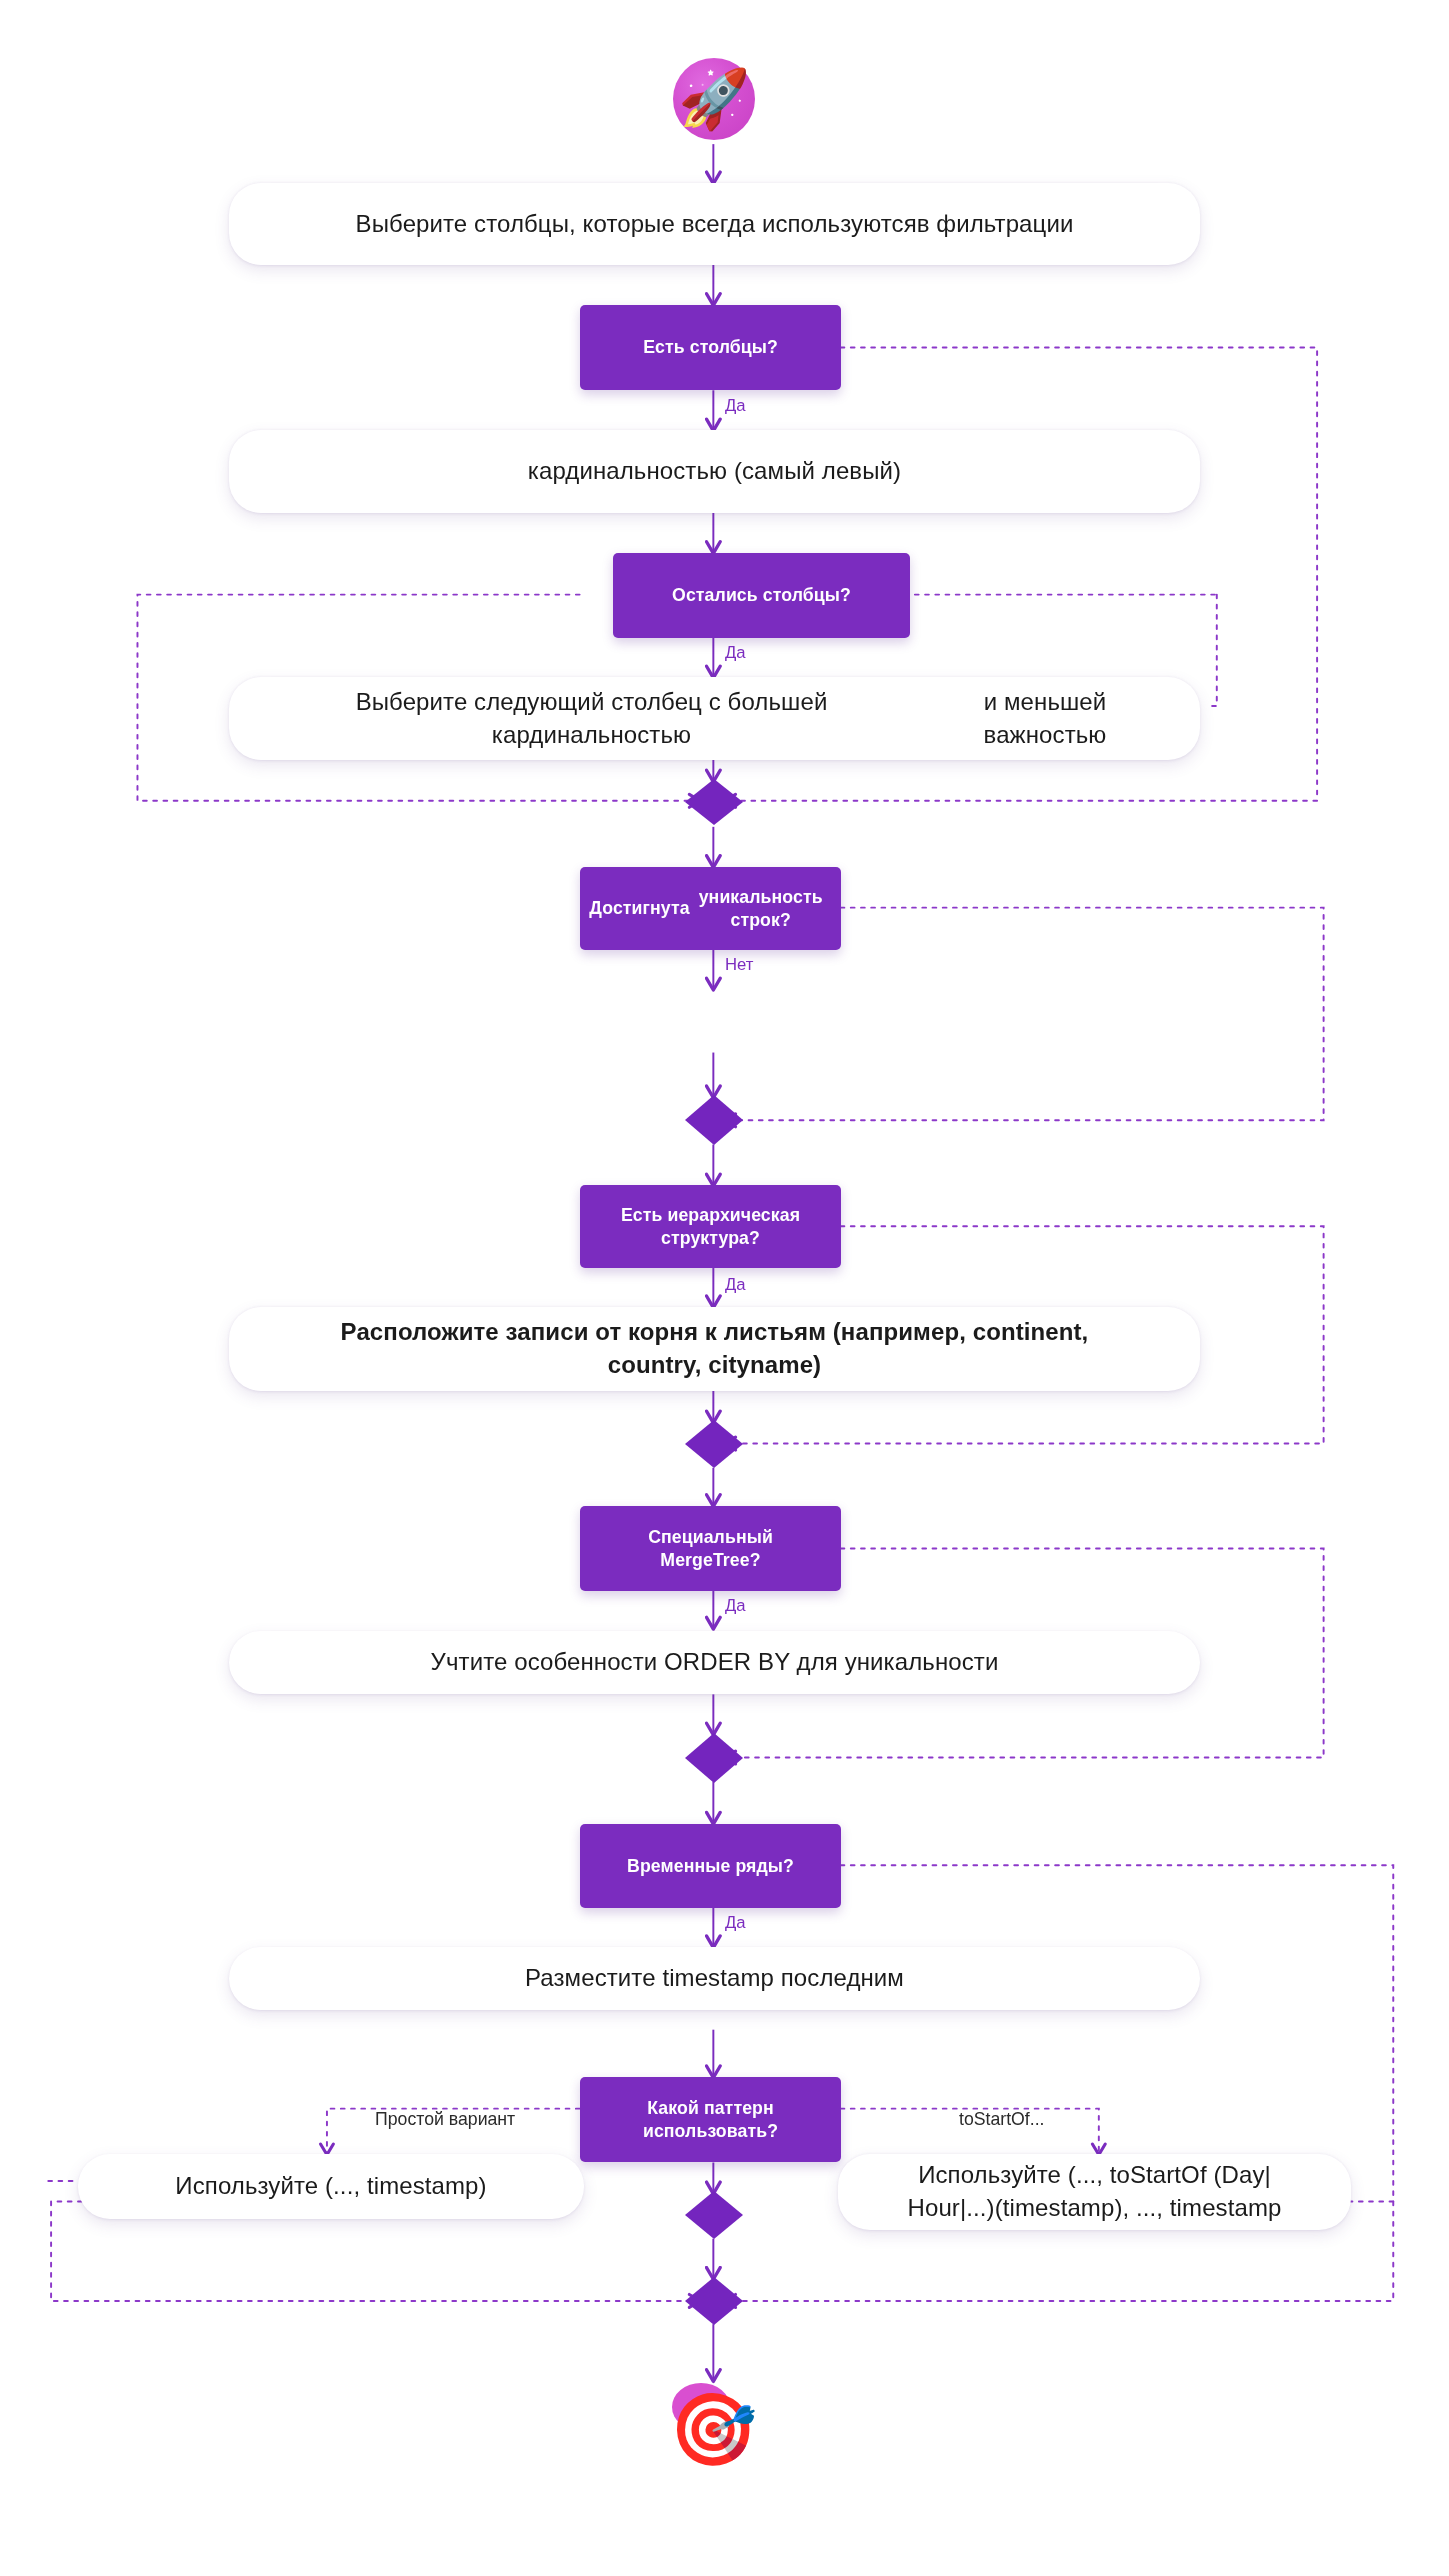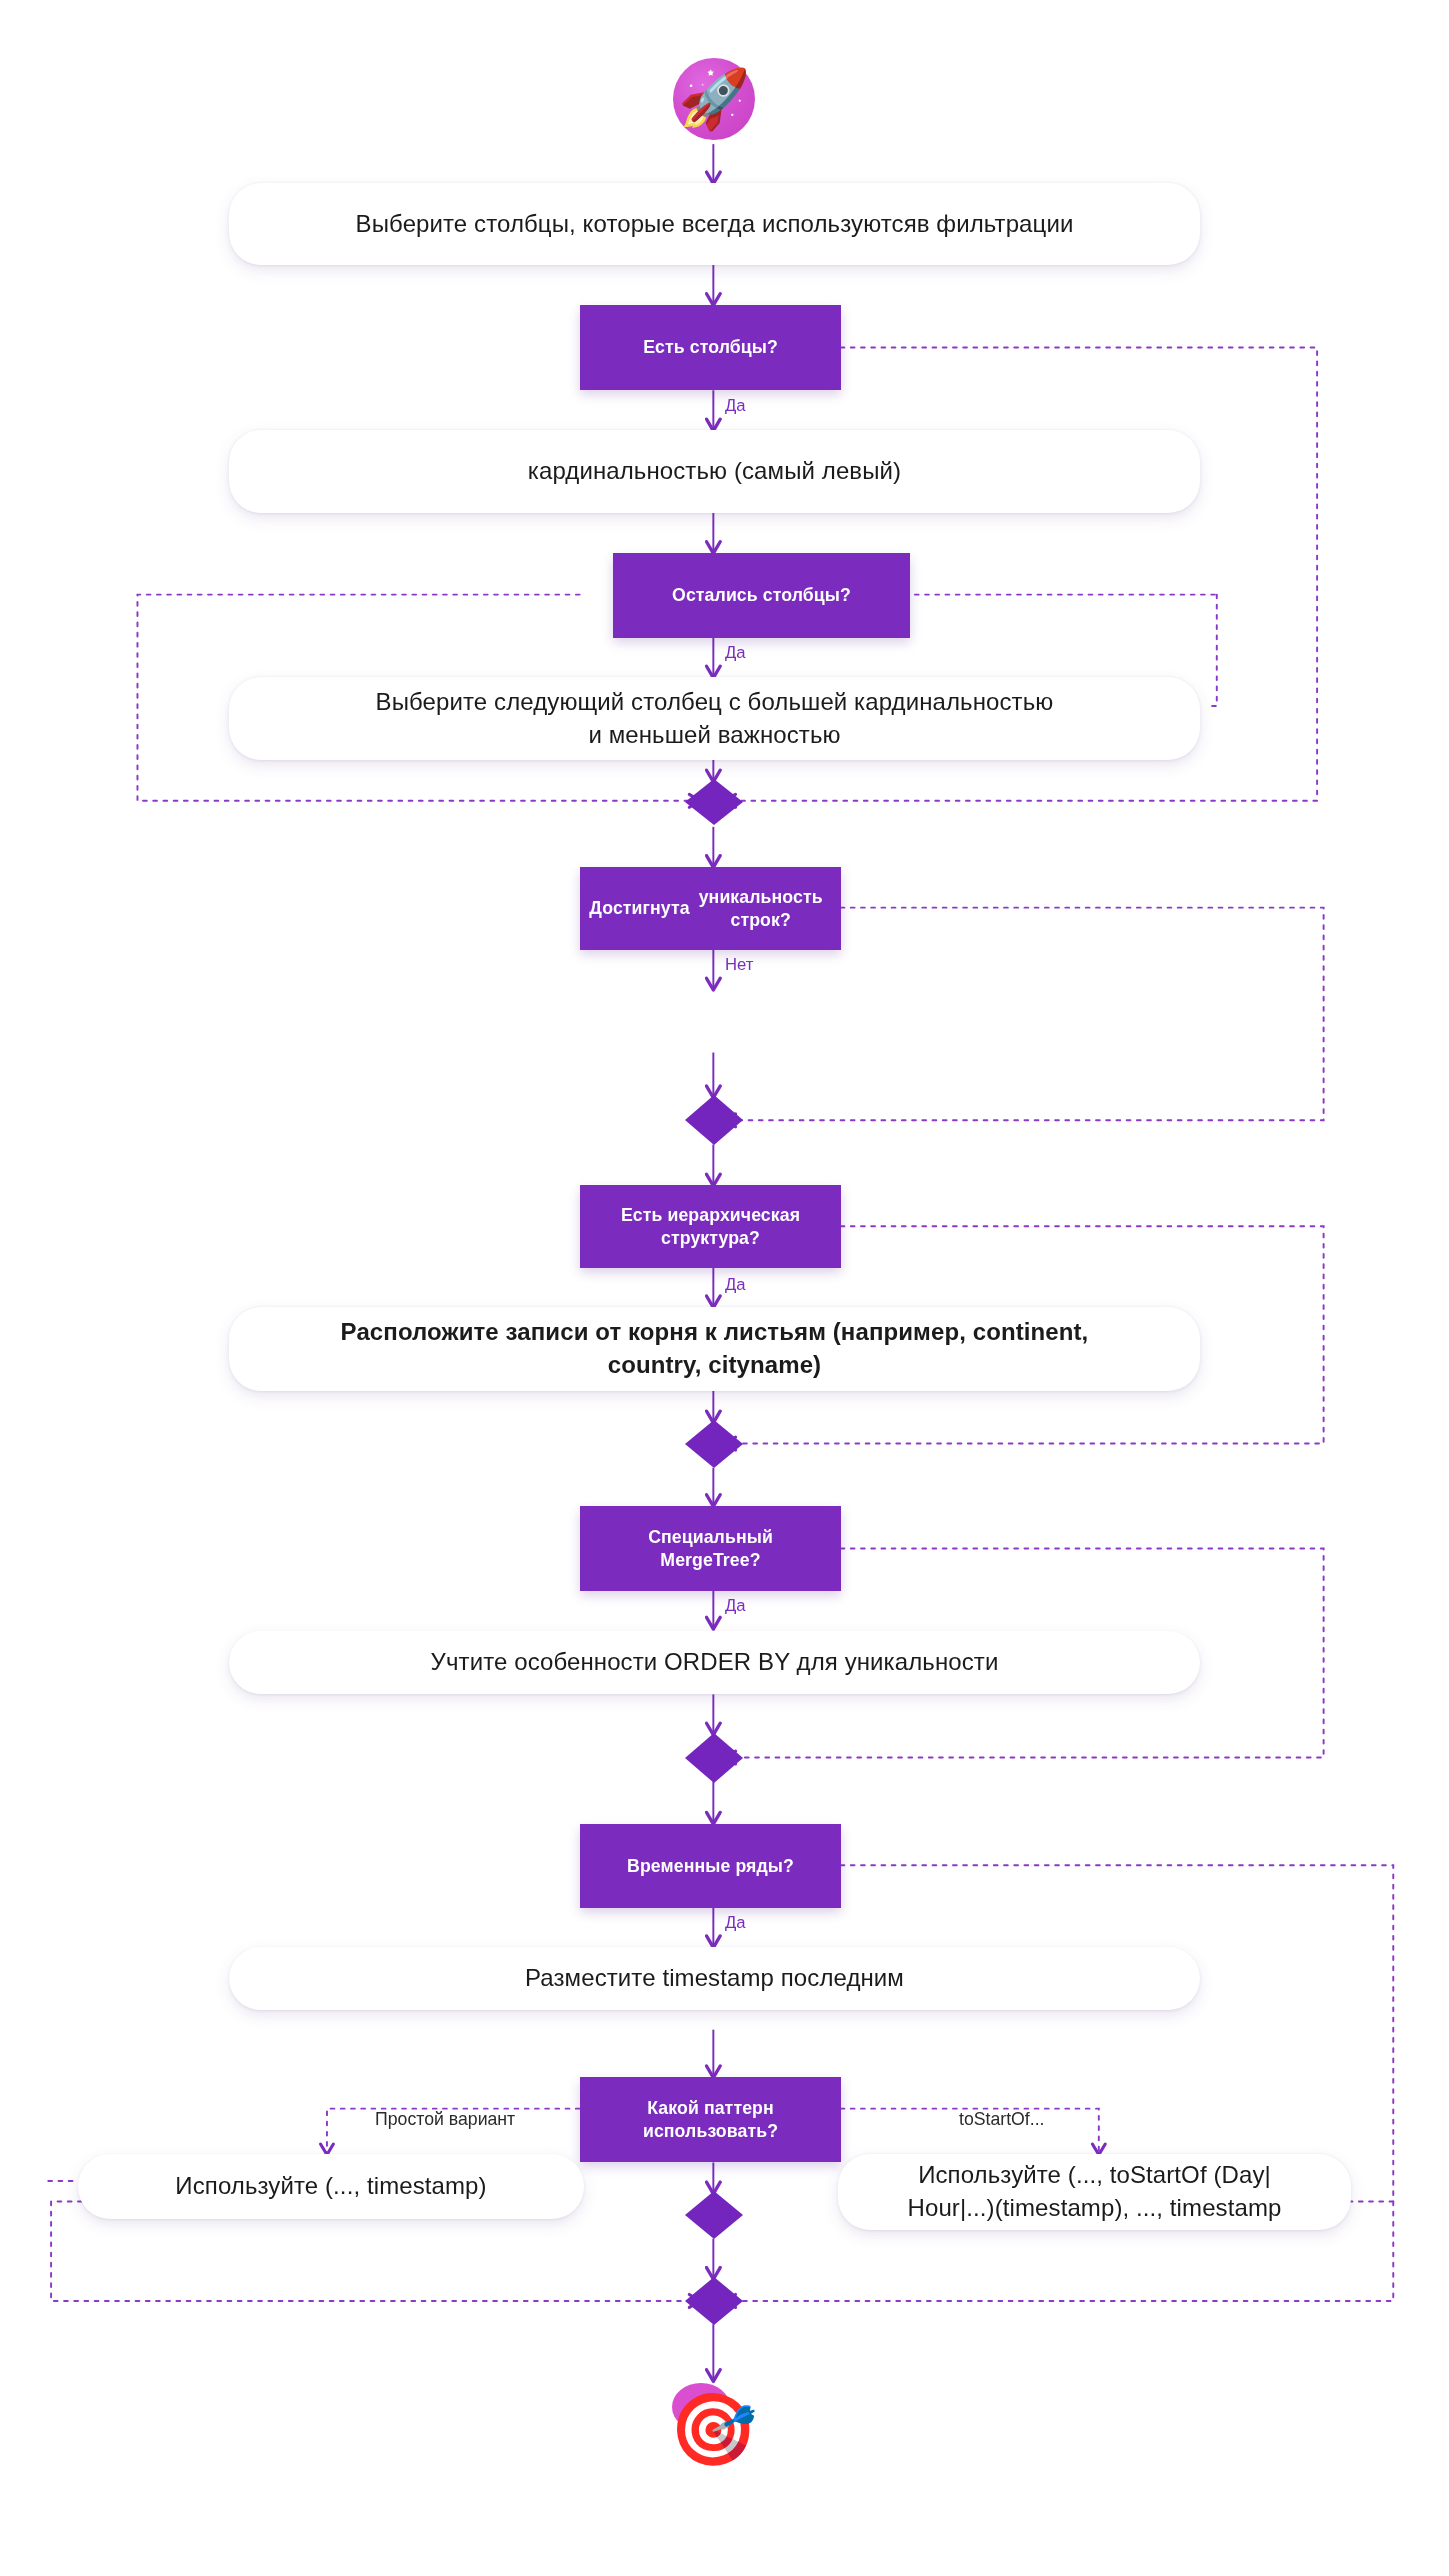--- a/index.html
+++ b/index.html
@@ -28,21 +28,21 @@
     font-weight:400;
     letter-spacing:0.1px;
   }
 
   .decision{
     background:#7B2CBF;
     color:#ffffff;
     font-size:17.7px;
     font-weight:700;
     line-height:1.28;
-    border-radius:0;
+    border-radius:5px;
     box-shadow:0 4.6px 11px rgba(90,40,150,.22);
     letter-spacing:0.1px;
     padding:5.6px 9.3px;
   }
 
   .diamond{
     position:absolute;
     background:#7425BE;
   }
 
@@ -186,21 +186,21 @@
 
   <div class="node step" style="left:229px;top:430px;width:971px;height:83px;flex-direction:column;">
     <span>кардинальностью (самый левый)</span>
   </div>
 
   <div class="node decision" style="left:613px;top:553px;width:297px;height:85px;flex-direction:column;">
     <span>Остались столбцы?</span>
   </div>
   <div class="edge-label" style="left:725px;top:643px;">Да</div>
 
-  <div class="node step" style="left:229px;top:677px;width:971px;height:83px;flex-direction:column;">
+  <div class="node step" style="left:229px;top:677px;width:971px;height:83px;">
     <span>Выберите следующий столбец с большей кардинальностью</span>
     <span>и меньшей важностью</span>
   </div>
 
   <div class="diamond" style="left:685px;top:779px;width:58px;height:46px;clip-path:polygon(50% 0,100% 50%,50% 100%,0 50%);"></div>
 
   <div class="node decision" style="left:580px;top:867px;width:261px;height:83px;flex-direction:row;">
     <span>Достигнута</span>
     <span>уникальность строк?</span>
   </div>

